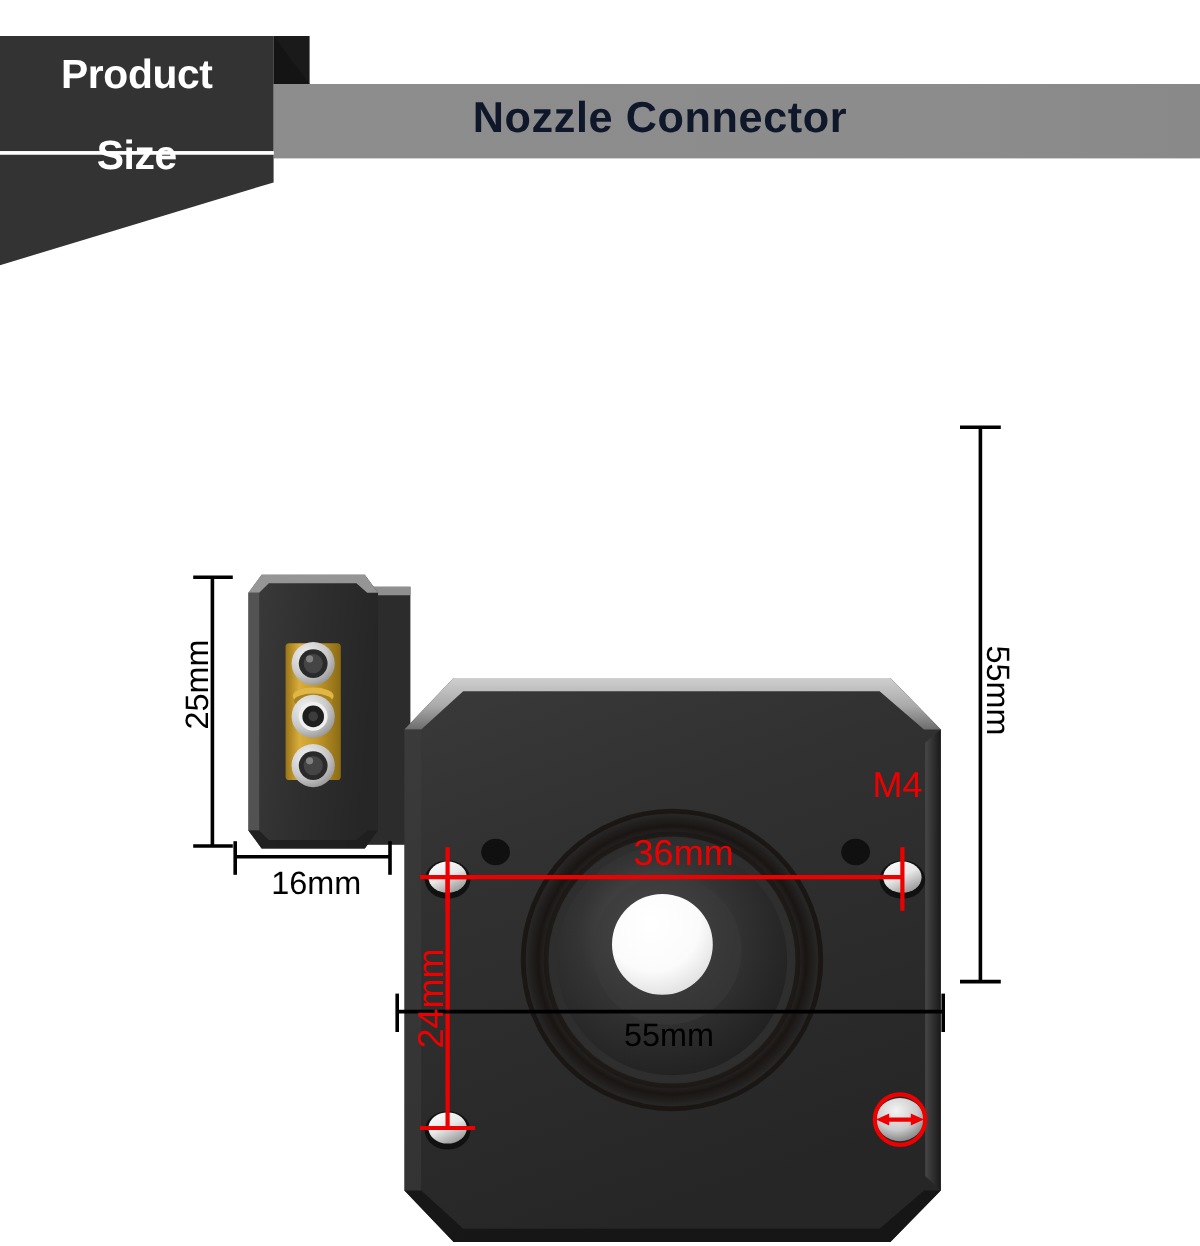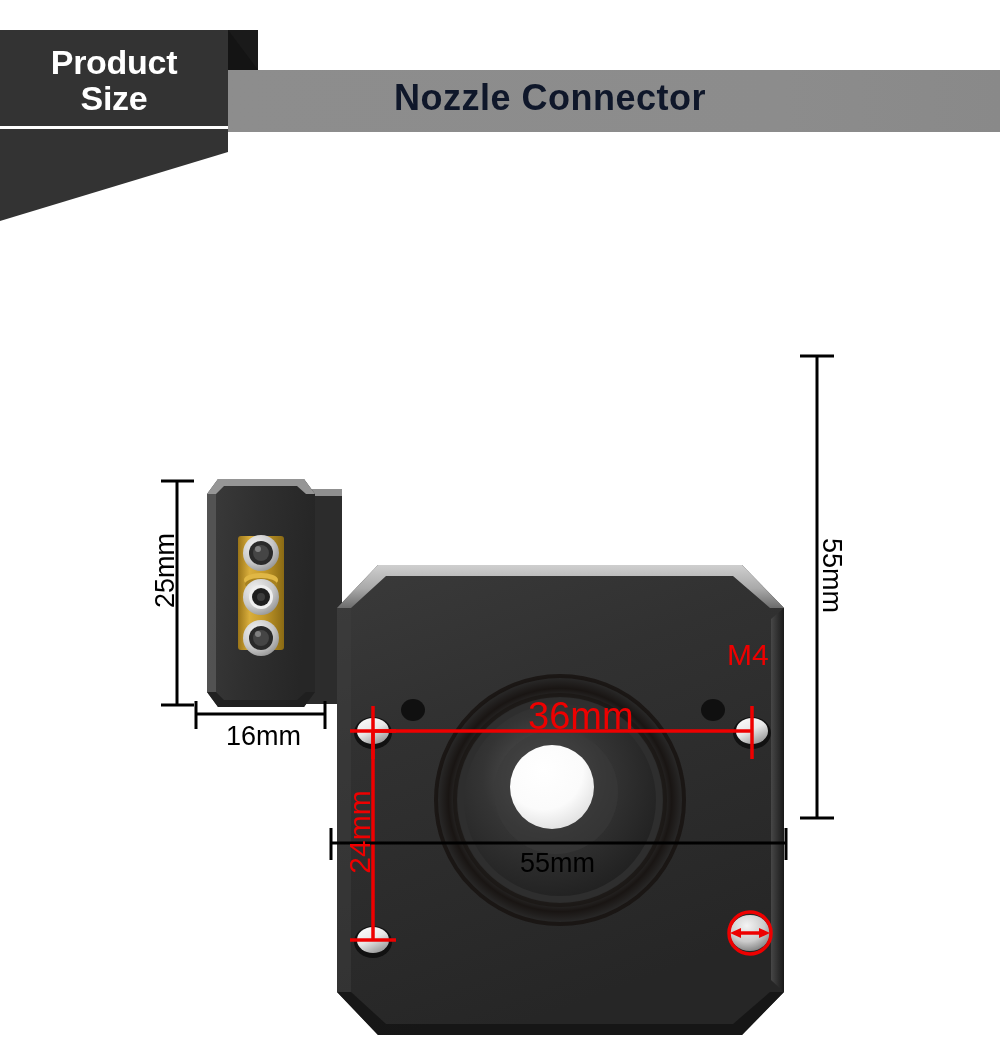--- a/index.html
+++ b/index.html
@@ -36,21 +36,21 @@
     width: 228px;
     text-align: center;
     color: #ffffff;
     font-size: 34px;
     line-height: 36px;
     font-weight: bold;
     letter-spacing: -0.3px;
     pointer-events: none;
   }
   #product-size-label .l1 { display: block; }
-  #product-size-label .l2 { display: block; }
+  #product-size-label .l2 { display: block; margin-top: 32px; }
 
   #banner-title {
     position: absolute;
     left: 230px;
     top: 76px;
     width: 640px;
     text-align: center;
     color: #0f172a;
     font-size: 36px;
     font-weight: bold;
@@ -299,21 +299,21 @@
       <line x1="177" y1="241" x2="177" y2="465"></line>
       <line x1="161" y1="241" x2="194" y2="241"></line>
       <line x1="161" y1="465" x2="194" y2="465"></line>
 
       <line x1="196" y1="474" x2="325" y2="474"></line>
       <line x1="196" y1="461" x2="196" y2="489"></line>
       <line x1="325" y1="461" x2="325" y2="489"></line>
     </g>
   </svg>
 
-  <div class="dim-text red" style="left:528px; top:455px; font-size:38px;">36mm</div>
+  <div class="dim-text red" style="left:528px; top:455px; font-size:30px;">36mm</div>
 
   <div class="dim-text red rot-ccw" style="left:305px; top:575px; width:110px; text-align:center; font-size:30px;">24mm</div>
 
   <div class="dim-text red" style="left:727px; top:398px; font-size:30px; font-weight:normal;">M4</div>
 
   <div class="dim-text rot-cw" style="left:776px; top:320px; width:110px; text-align:center;">55mm</div>
 
   <div class="dim-text" style="left:520px; top:608px;">55mm</div>
 
   <div class="dim-text rot-ccw" style="left:110px; top:315px; width:110px; text-align:center;">25mm</div>

